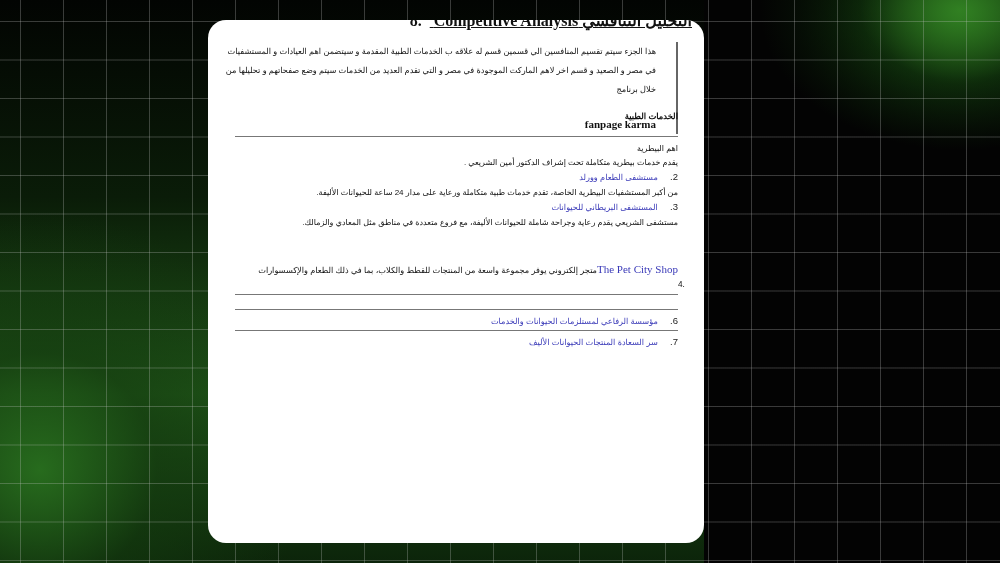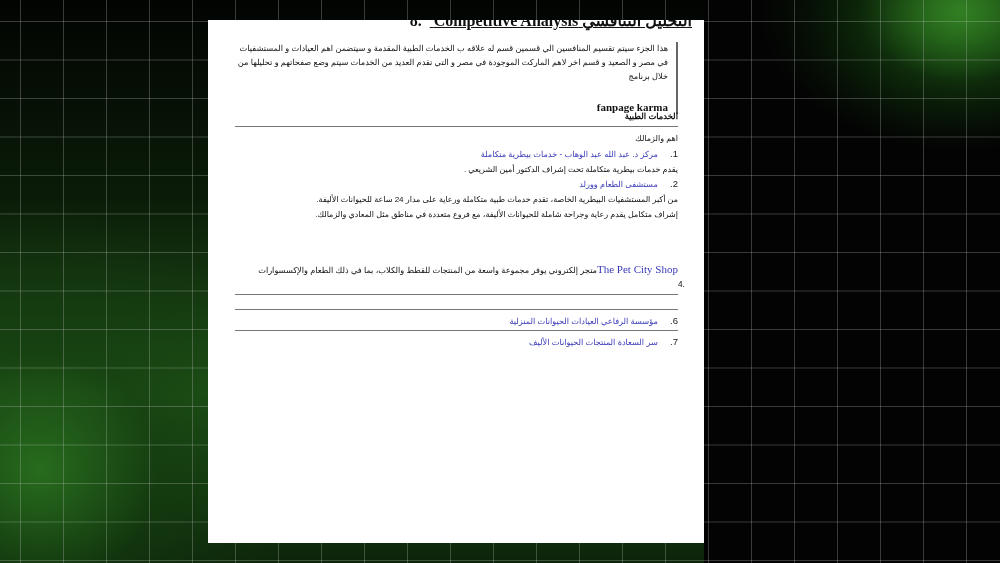--- a/index.html
+++ b/index.html
@@ -23,41 +23,41 @@
     position: absolute; inset: 0;
     background-image:
       linear-gradient(to right, rgba(200,200,200,0.28) 1px, transparent 1px),
       linear-gradient(to bottom, rgba(200,200,200,0.28) 1px, transparent 1px);
     background-size: 43px 38.5px;
     background-position: 20px 21px;
   }
   .page {
     position: absolute; left: 208px; top: 20px; width: 496px; height: 523px;
     background: #ffffff; overflow: hidden;
-    direction: rtl; color: #111;
+    direction: rtl; color: #111; border-radius: 18px;
   }
   .title {
     position: absolute; top: -9px; right: 12px;
     font-size: 16px; font-weight: bold; text-decoration: underline;
     white-space: nowrap; direction: ltr;
   }
   .title .num { margin-right: 8px; text-decoration: none; display: inline-block; }
   .intro {
     position: absolute; top: 22px; right: 26px; width: 440px;
-    border-right: 2px solid #666; padding-right: 8px;
-    font-family: "Liberation Sans", sans-serif; font-size: 8.2px; line-height: 14px;
+    border-right: 2px solid #666; padding-right: 20px;
+    font-family: "Liberation Sans", sans-serif; font-size: 8.2px; line-height: 19px;
     text-align: right;
   }
   .intro .brand { font-family: "Liberation Serif", serif; font-weight: bold; font-size: 11px; direction: ltr; display: block; text-align: right; margin-top: 16px;}
   .section {
     position: absolute; right: 26px; width: 443px;
     font-family: "Liberation Sans", sans-serif;
   }
   .sec-head {
-    font-size: 8.4px; font-weight: bold; padding-bottom: 5px;
+    font-size: 8.4px; font-weight: bold; padding-bottom: 15px;
     border-bottom: 1.5px solid #777; text-align: right;
   }
   .plain { font-size: 8px; line-height: 13px; text-align: right; }
   .item {
     font-size: 8.2px; line-height: 14px; text-align: right; color: #3a3ab8;
     padding-right: 0;
   }
   .item .n { color: #222; margin-left: 10px; font-size: 9.5px; }
   .desc { font-size: 8px; line-height: 15px; color: #111; text-align: right; }
   .shop-row { font-size: 8.2px; line-height: 14px; color: #111; }
@@ -79,50 +79,50 @@
     <span>التحليل التنافسي</span>
   </div>
 
   <div class="intro">
     <span>هذا الجزء سيتم تقسيم المنافسين الي قسمين قسم له علاقه ب الخدمات الطبية المقدمة و سيتضمن اهم العيادات و المستشفيات في مصر و الصعيد و قسم اخر لاهم الماركت الموجودة في مصر و التي تقدم العديد من الخدمات سيتم وضع صفحاتهم و تحليلها من خلال برنامج</span>
     <span class="brand">fanpage karma</span>
   </div>
 
   <div class="section" style="top:91px;">
     <div class="sec-head">الخدمات الطبية</div>
-    <div class="plain" style="margin-top:5px;">اهم والزمالك</div>
+    <div class="plain" style="margin-top:5px;">اهم البيطرية</div>
 
-    <div class="item" style="margin-top:2px;">
-      <span class="n">1.</span>
-      <span>مركز د. عبد الله عبد الوهاب - خدمات بيطرية متكاملة</span>
-    </div>
     <div class="desc">يقدم خدمات بيطرية متكاملة تحت إشراف الدكتور أمين الشريعي .</div>
 
     <div class="item">
       <span class="n">2.</span>
       <span>مستشفى الطعام وورلد</span>
     </div>
     <div class="desc">من أكبر المستشفيات البيطرية الخاصة، تقدم خدمات طبية متكاملة ورعاية على مدار 24 ساعة للحيوانات الأليفة.</div>
 
-    <div class="desc">إشراف متكامل يقدم رعاية وجراحة شاملة للحيوانات الأليفة، مع فروع متعددة في مناطق مثل المعادي والزمالك.</div>
+    <div class="item">
+      <span class="n">3.</span>
+      <span>المستشفى البريطاني للحيوانات</span>
+    </div>
+    <div class="desc">مستشفى الشريعي يقدم رعاية وجراحة شاملة للحيوانات الأليفة، مع فروع متعددة في مناطق مثل المعادي والزمالك.</div>
   </div>
 
   <div class="section" style="top:236px;">
 
     <div class="shop-row" style="margin-top:6px;">
       <span class="en">The Pet City Shop</span><span>متجر إلكتروني يوفر مجموعة واسعة من المنتجات للقطط والكلاب، بما في ذلك الطعام والإكسسوارات</span>
     </div>
     <div class="shop-row" style="text-align:left; direction:ltr; padding-left:460px;">4.</div>
     <div class="rule" style="margin-top:2px;"></div>
 
     <div class="rule" style="margin-top:14px;"></div>
 
     <div class="item" style="margin-top:4px; line-height:13px;">
       <span class="n">6.</span>
-      <span>مؤسسة الرفاعي العيادات الحيوانات المنزلية</span>
+      <span>مؤسسة الرفاعي لمستلزمات الحيوانات والخدمات</span>
     </div>
     <div class="rule" style="margin-top:2px;"></div>
 
     <div class="item" style="margin-top:4px;">
       <span class="n">7.</span>
       <span>سر السعادة المنتجات الحيوانات الأليف</span>
     </div>
   </div>
 
 </div>

